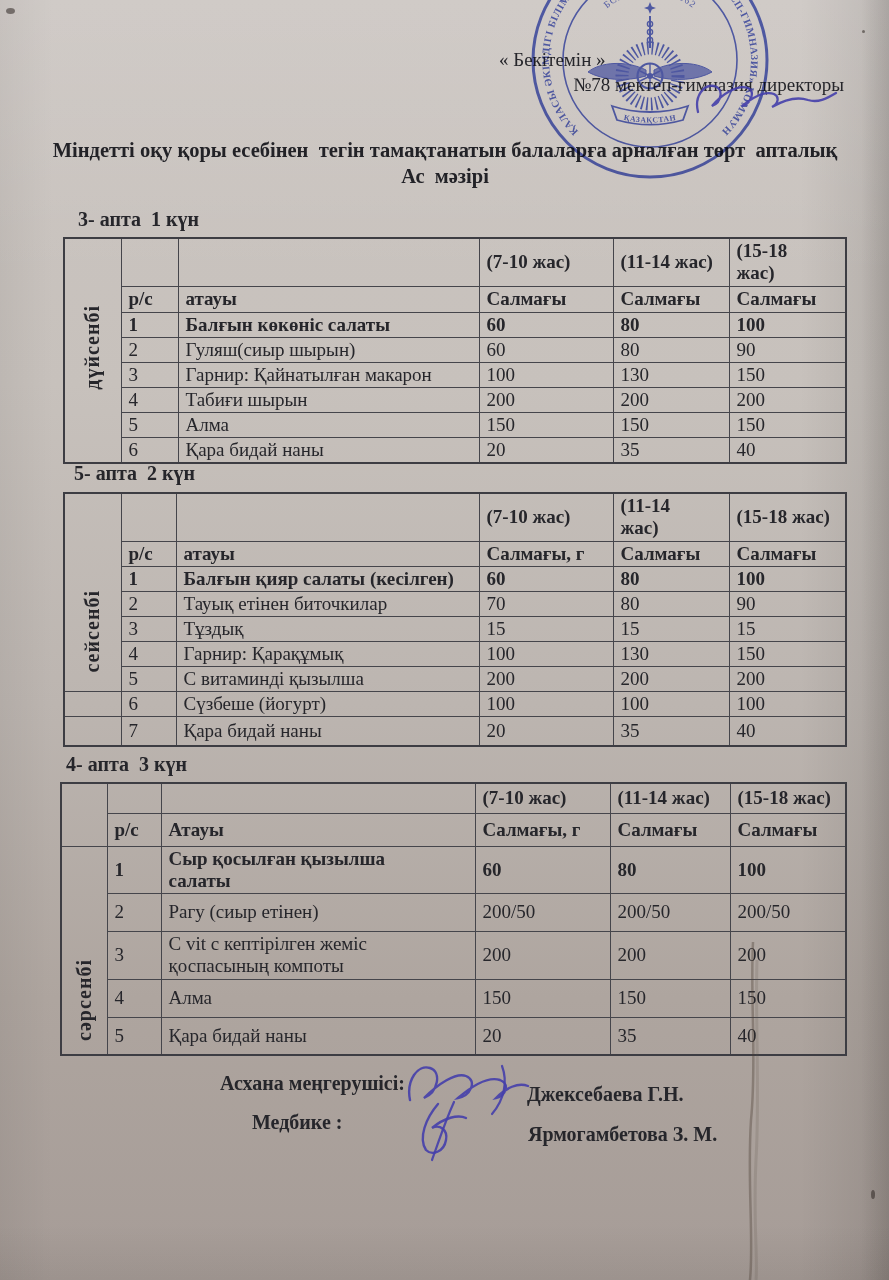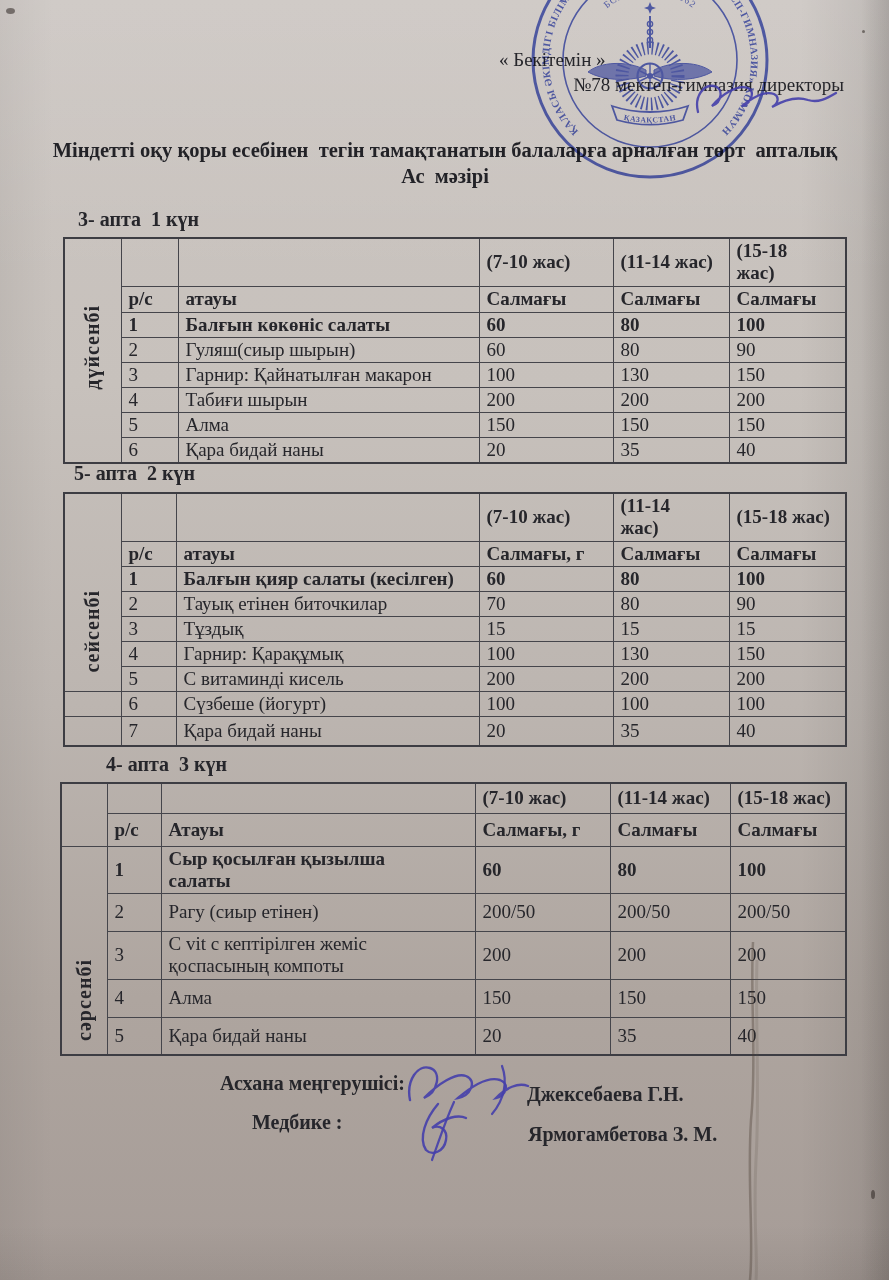--- a/index.html
+++ b/index.html
@@ -232,21 +232,21 @@
     </tr>
     <tr style="height:22px;">
       <td class="num-cell">4</td>
       <td class="name-cell">Гарнир: Қарақұмық</td>
       <td>100</td>
       <td>130</td>
       <td>150</td>
     </tr>
     <tr style="height:23px;">
       <td class="num-cell">5</td>
-      <td class="name-cell">С витаминді кисель</td>
+      <td class="name-cell">С витаминді қызылша</td>
       <td>200</td>
       <td>200</td>
       <td>200</td>
     </tr>
     <tr style="height:24px;">
       <td class="day-cell"></td>
       <td class="num-cell">6</td>
       <td class="name-cell">Сүзбеше (йогурт)</td>
       <td>100</td>
       <td>100</td>
@@ -256,21 +256,21 @@
       <td class="day-cell"></td>
       <td class="num-cell">7</td>
       <td class="name-cell">Қара бидай наны</td>
       <td>20</td>
       <td>35</td>
       <td>40</td>
     </tr>
   </tbody>
     </table>
 
-  <div class="sec-head" style="left:66px; top:753px;margin-left:40px;">4- апта  3 күн</div>
+  <div class="sec-head" style="left:66px; top:753px;">4- апта  3 күн</div>
   <table class="menu t3" style="left:60px; top:782px; width:785px;">
     <colgroup>
         <col style="width:46px">
         <col style="width:54px">
         <col style="width:314px">
         <col style="width:135px">
         <col style="width:120px">
         <col style="width:116px">
       </colgroup>
     <tbody>

